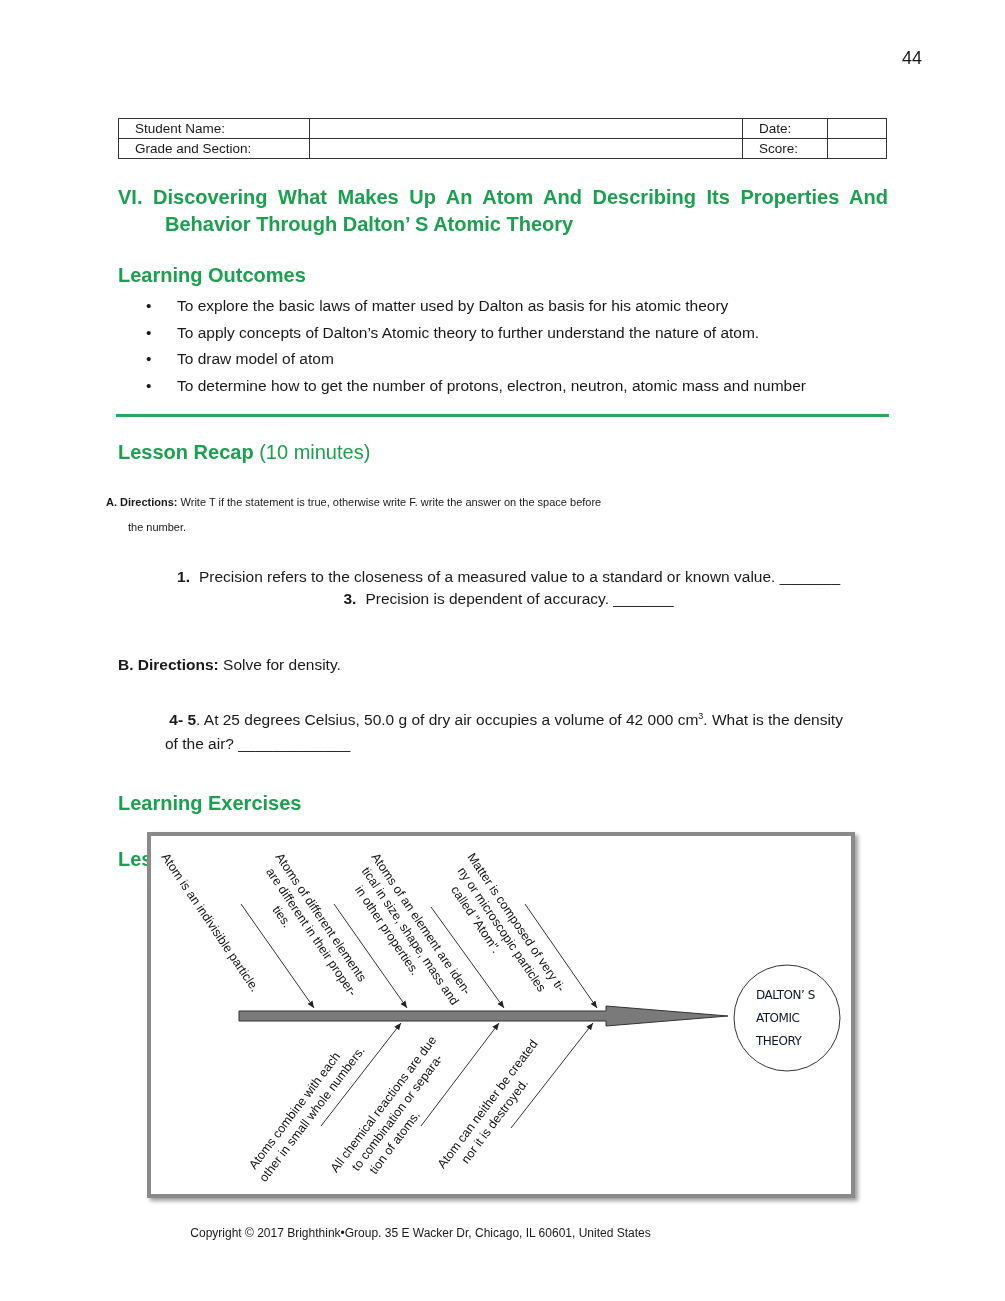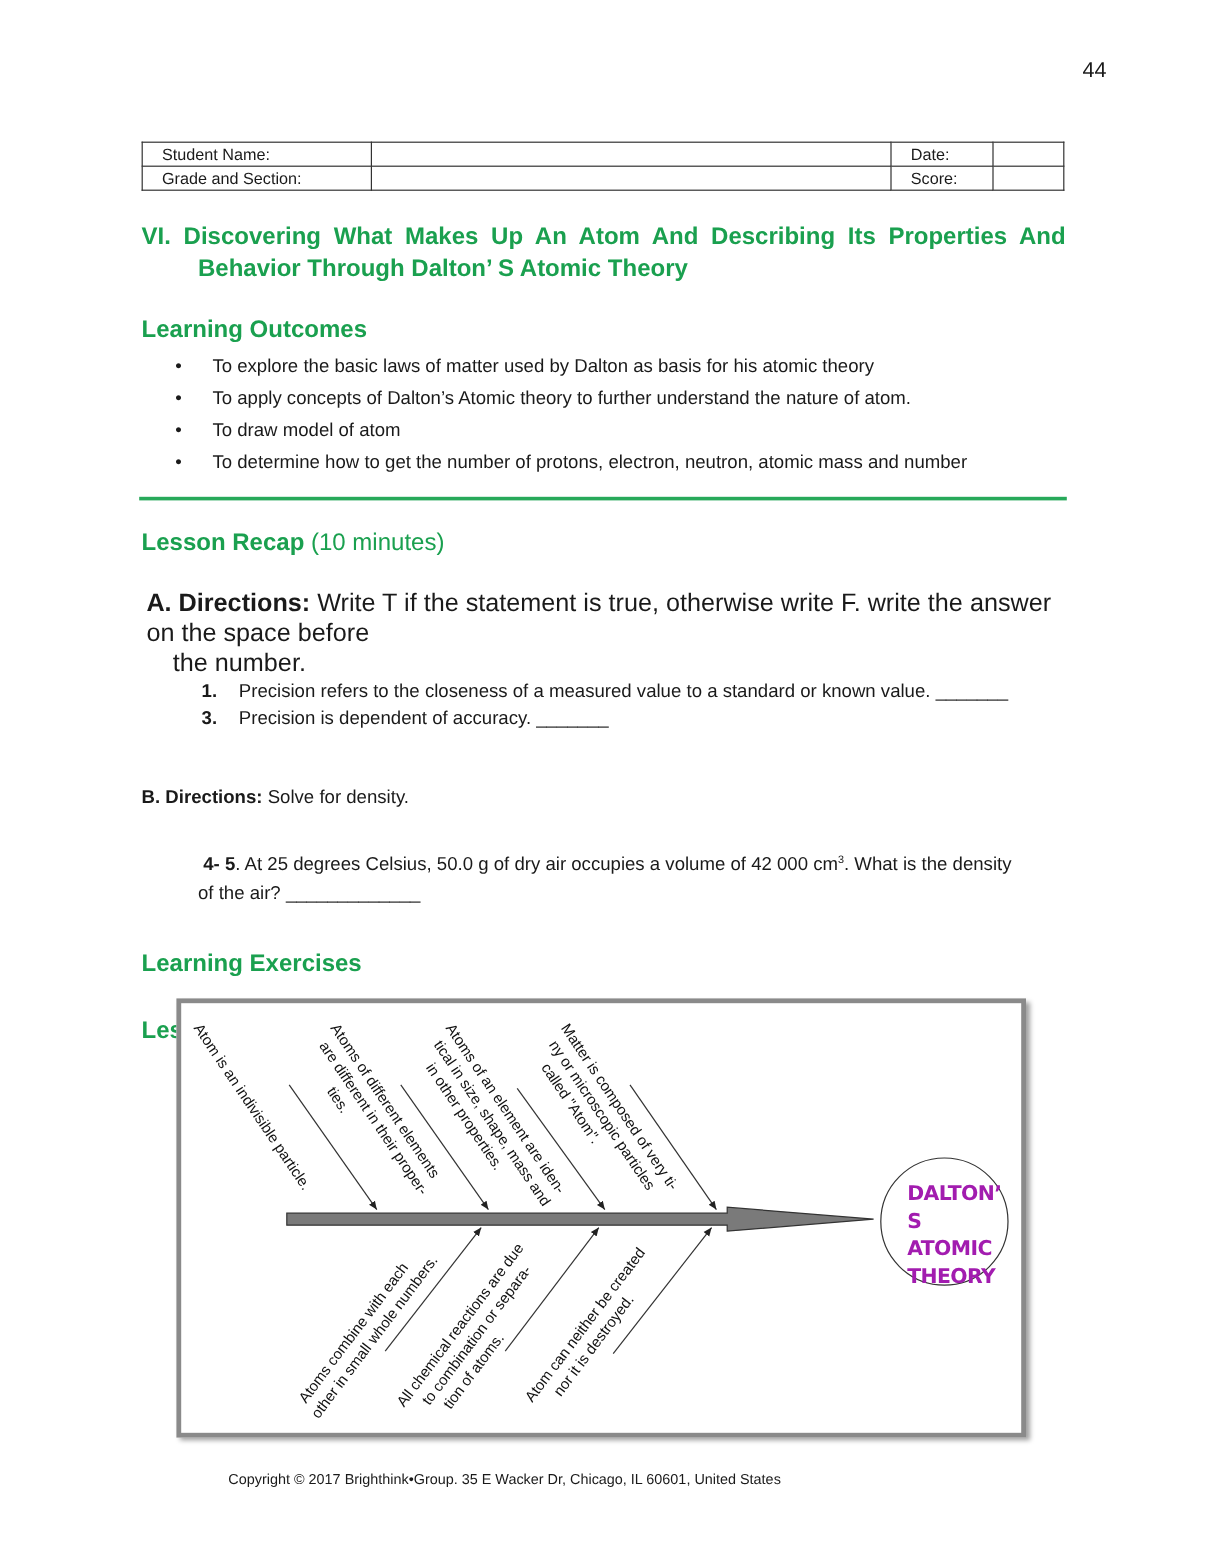--- a/index.html
+++ b/index.html
@@ -15,37 +15,37 @@
   .heading .l1 { text-align: justify; text-align-last: justify; display: block; }
   .heading .l2 { display: block; padding-left: 47px; }
   .subhead { font-size: 20px; font-weight: bold; color: #1aa04f; }
   .subhead .light { font-weight: normal; }
   .outcomes { left: 118px; top: 264px; }
   .outcomes ul { list-style: none; margin: 6px 0 0 0; padding: 0; }
   .outcomes li { position: relative; padding-left: 59px; font-size: 15.5px; line-height: 26.5px; }
   .outcomes li .bullet { position: absolute; left: 28px; top: 0; }
   .rule { left: 116px; top: 414px; width: 773px; height: 3px; background: #27a95a; }
   .recap { left: 118px; top: 441px; }
-  .dirA { left: 122px; top: 490px; width: 770px; font-size: 21px; line-height: 25px; }
+  .dirA { left: 106px; top: 490px; width: 770px; font-size: 11px; line-height: 25px; }
   .dirA .cont { padding-left: 22px; }
   .qlist { left: 168px; top: 566px; font-size: 15.5px; line-height: 22px; }
-  .qlist .q { white-space: nowrap; }
+  .qlist .q { white-space: nowrap; text-align: center; }
   .qlist .n { font-weight: bold; display: inline-block; width: 31px; }
   .dirB { left: 118px; top: 656px; font-size: 15.5px; }
   .q45 { left: 165px; top: 704px; width: 720px; font-size: 15.5px; line-height: 24px; }
   .q45 .cont { padding-left: 0; }
   .lex { left: 118px; top: 776px; margin-top: 16px; }
   .lnotes { left: 118px; top: 848px; text-align: right; }
   .diagram { left: 147px; top: 832px; width: 700px; height: 358px; border: 4px solid #8a8a8a;
              box-shadow: 3px 3px 4px #a0a0a0; background: #fff; }
   .diagram svg { position: absolute; left: 0; top: 0; }
   .rot { position: absolute; transform-origin: 0 0; font-size: 12.5px; line-height: 16px; color: #111;
          white-space: nowrap; }
-  .circle-label { position: absolute; font-family: "DejaVu Sans", sans-serif; font-weight: bold; font-size: 17px;
-                  line-height: 23px; color: #a21caf; letter-spacing: -0.5px; }
+  .circle-label { position: absolute; font-family: "DejaVu Sans", sans-serif; font-weight: normal; font-size: 12px;
+                  line-height: 23px; color: #0f172a; letter-spacing: -0.5px; }
   .footer { left: 0; width: 841px; top: 1226px; text-align: center; font-size: 12px; }
 </style>
 </head>
 <body>
 
 <div class="abs page-num">44</div>
 
 <table class="info">
   <tbody>
       <tr>

